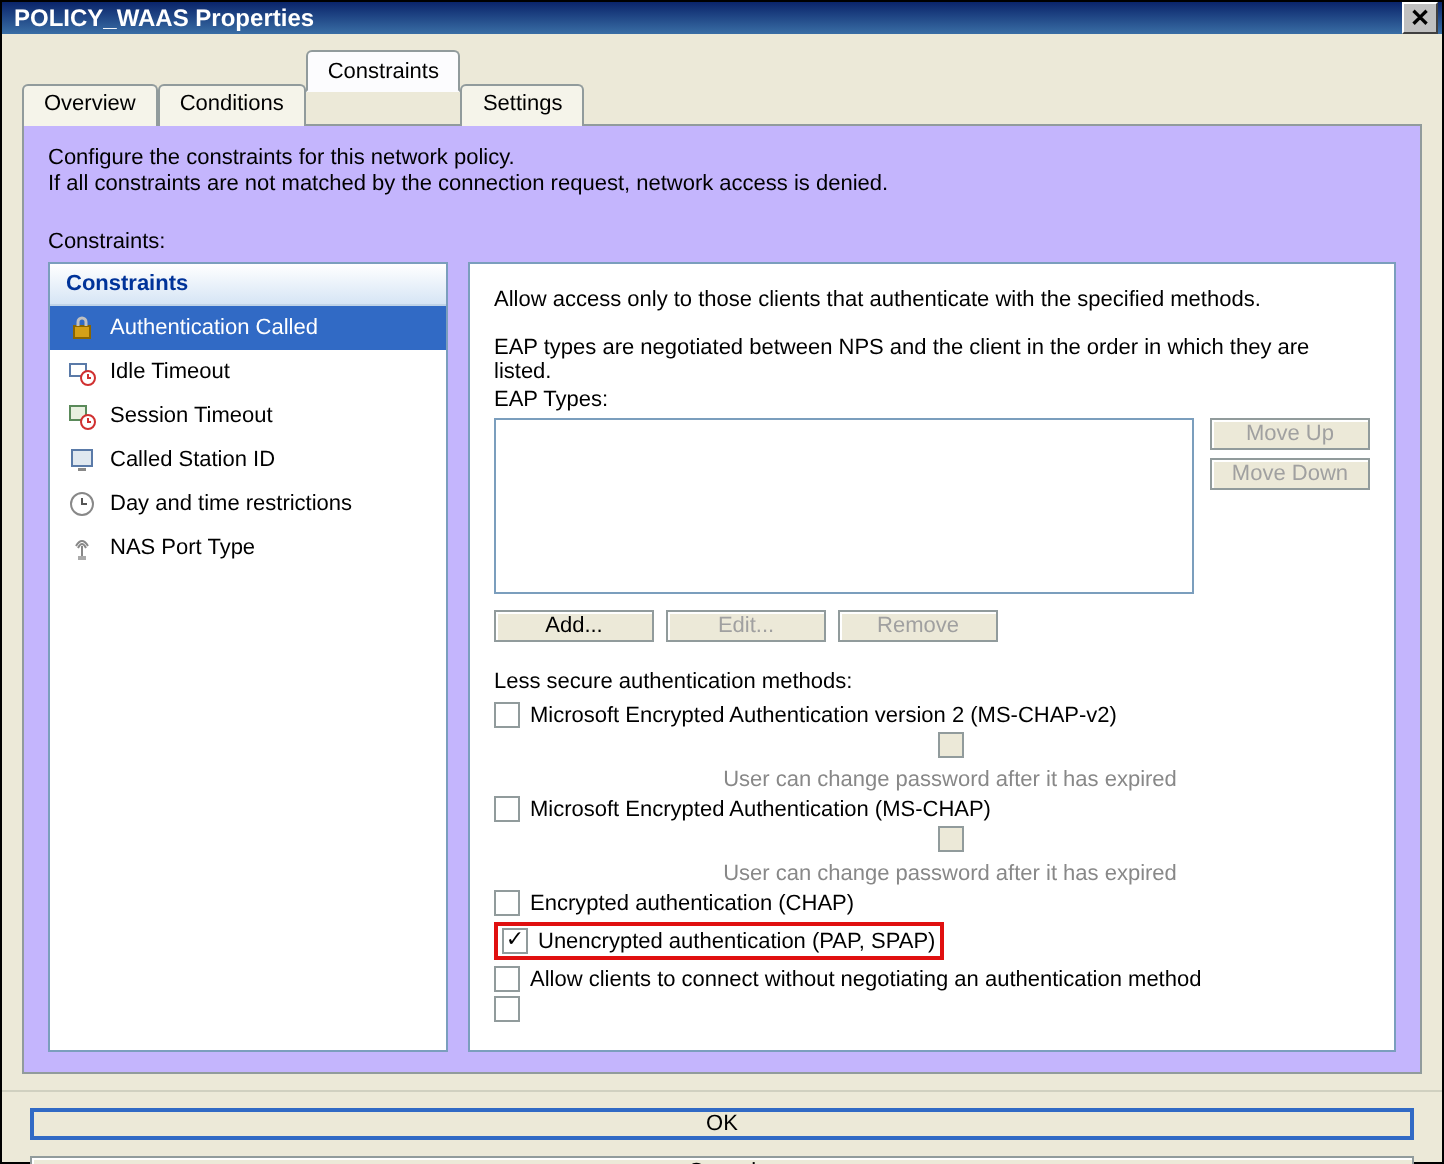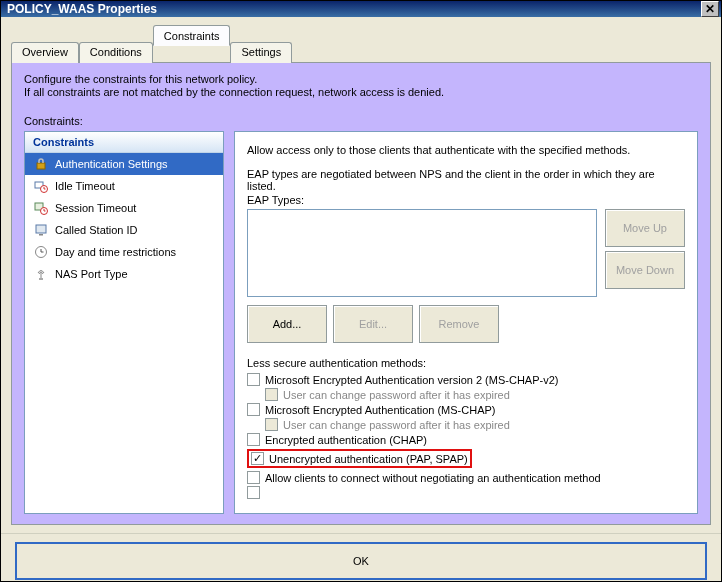--- a/index.html
+++ b/index.html
@@ -135,21 +135,21 @@
 .eap-row { display: flex; gap: 8px; }
 .eap-listbox {
   flex: 1;
   border: 1px solid #7b9ebd;
   background: #fff;
   height: 88px;
 }
 .eap-buttons { display: flex; flex-direction: column; gap: 4px; }
 .win-button {
   min-width: 80px;
-  height: 38px;
+  height: 16px;
   padding: 0 10px;
   background: #ece9d8;
   border: 1px solid #919b9c;
   cursor: default;
   font-family: inherit;
   font-size: 11px;
   box-shadow: inset 1px 1px 0 #fff;
 }
 .win-button.disabled {
   color: #a0a0a0;
@@ -164,20 +164,21 @@
 }
 .checkbox-row {
   display: flex;
   align-items: center;
   gap: 5px;
   margin: 2px 0;
   text-align: center;
 }
 .checkbox-row.indent {
   margin-left: 18px;
+  flex-direction: column;
 }
 .cb {
   width: 13px;
   height: 13px;
   border: 1px solid #919b9c;
   background: #fff;
   display: inline-flex;
   align-items: center;
   justify-content: center;
   font-size: 11px;
@@ -235,21 +236,21 @@
       <div class="left-panel">
         <div class="panel-header">Constraints</div>
 
         <div class="tree-item selected">
           <span class="tree-icon">
             <svg width="14" height="14" viewBox="0 0 14 14">
                 <rect x="3" y="6" width="8" height="6" fill="#d4a017" stroke="#8a6500"></rect>
                 <path d="M5 6 V4 a2 2 0 0 1 4 0 V6" fill="none" stroke="#c0c0c0" stroke-width="1.5"></path>
               </svg>
           </span>
-          <span>Authentication Settings</span>
+          <span>Authentication Called</span>
         </div>
 
         <div class="tree-item">
           <span class="tree-icon">
             <svg width="14" height="14" viewBox="0 0 14 14">
                 <rect x="1" y="3" width="8" height="6" fill="#fff" stroke="#5a7aa8"></rect>
                 <circle cx="10" cy="10" r="3.5" fill="#fff" stroke="#d03030"></circle>
                 <path d="M10 8v2h1.5" stroke="#d03030" fill="none"></path>
               </svg>
           </span>

